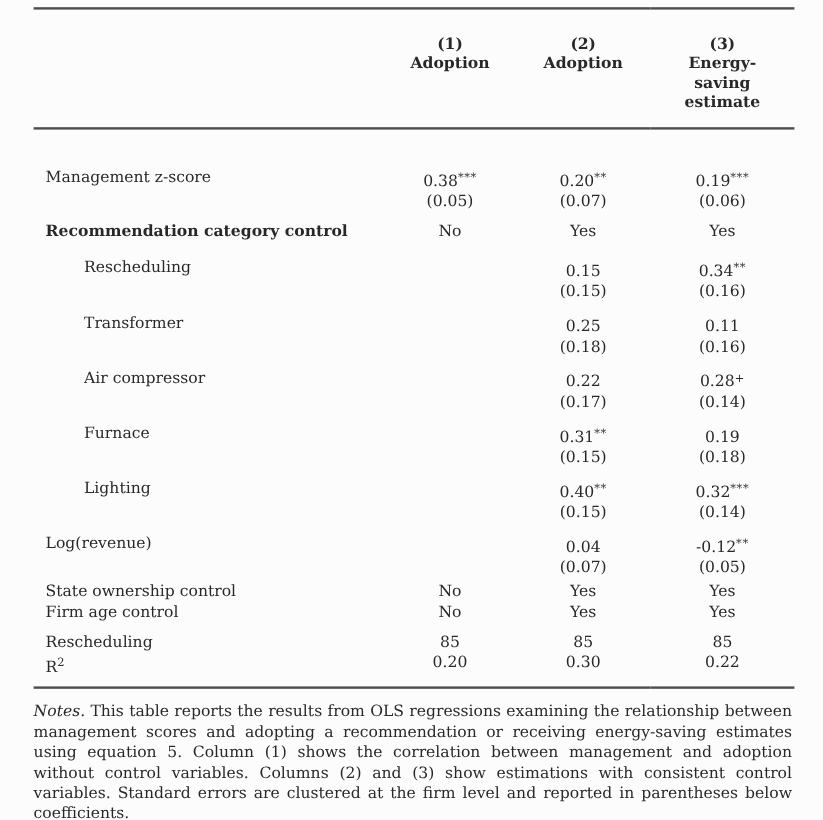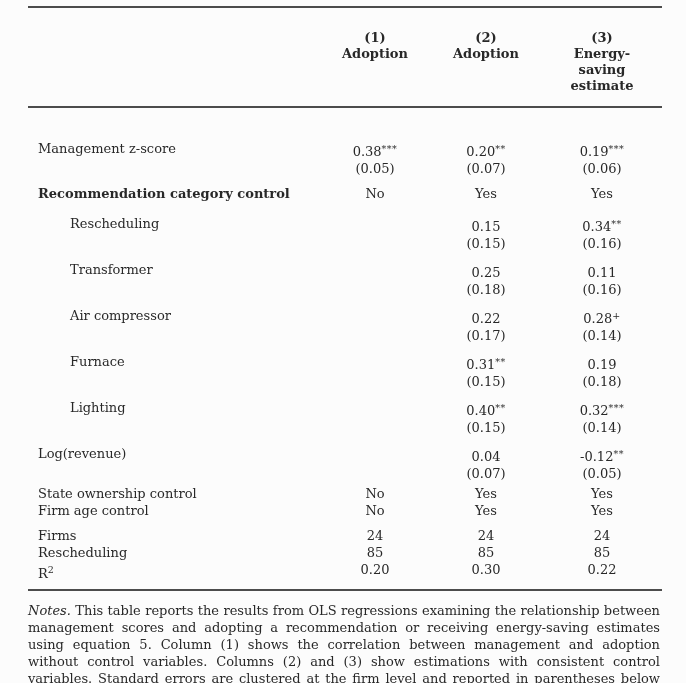--- a/index.html
+++ b/index.html
@@ -233,26 +233,20 @@
         <td class="num">Yes</td>
       </tr>
 
       <tr class="gap8">
         <td class="lbl">Firm age control</td>
         <td class="num">No</td>
         <td class="num">Yes</td>
         <td class="num">Yes</td>
       </tr>
 
-      <tr>
-        <td class="lbl">Firms</td>
-        <td class="num">24</td>
-        <td class="num">24</td>
-        <td class="num">24</td>
-      </tr>
 
       <tr>
         <td class="lbl">Rescheduling</td>
         <td class="num">85</td>
         <td class="num">85</td>
         <td class="num">85</td>
       </tr>
 
       <tr class="gap7">
         <td class="lbl"><span>R</span><span class="lblsup">2</span></td>

